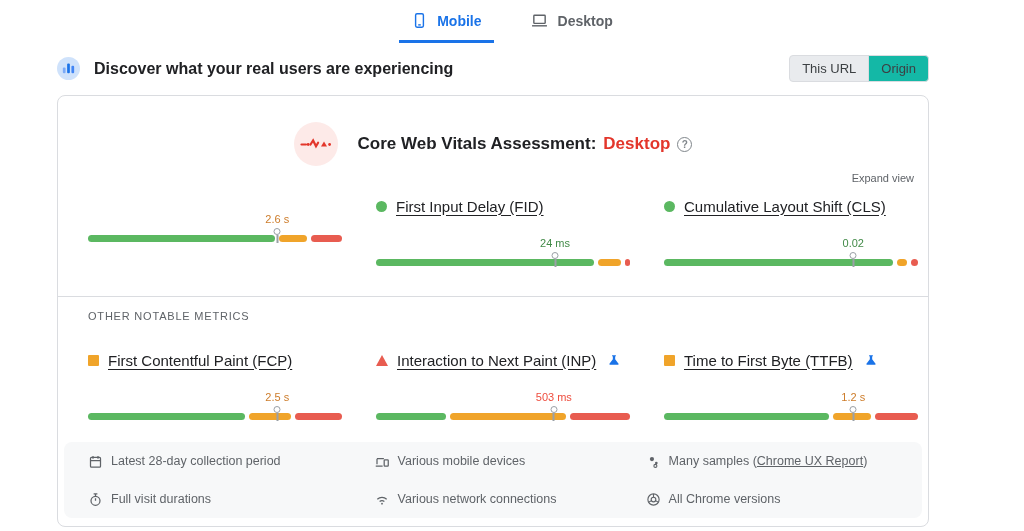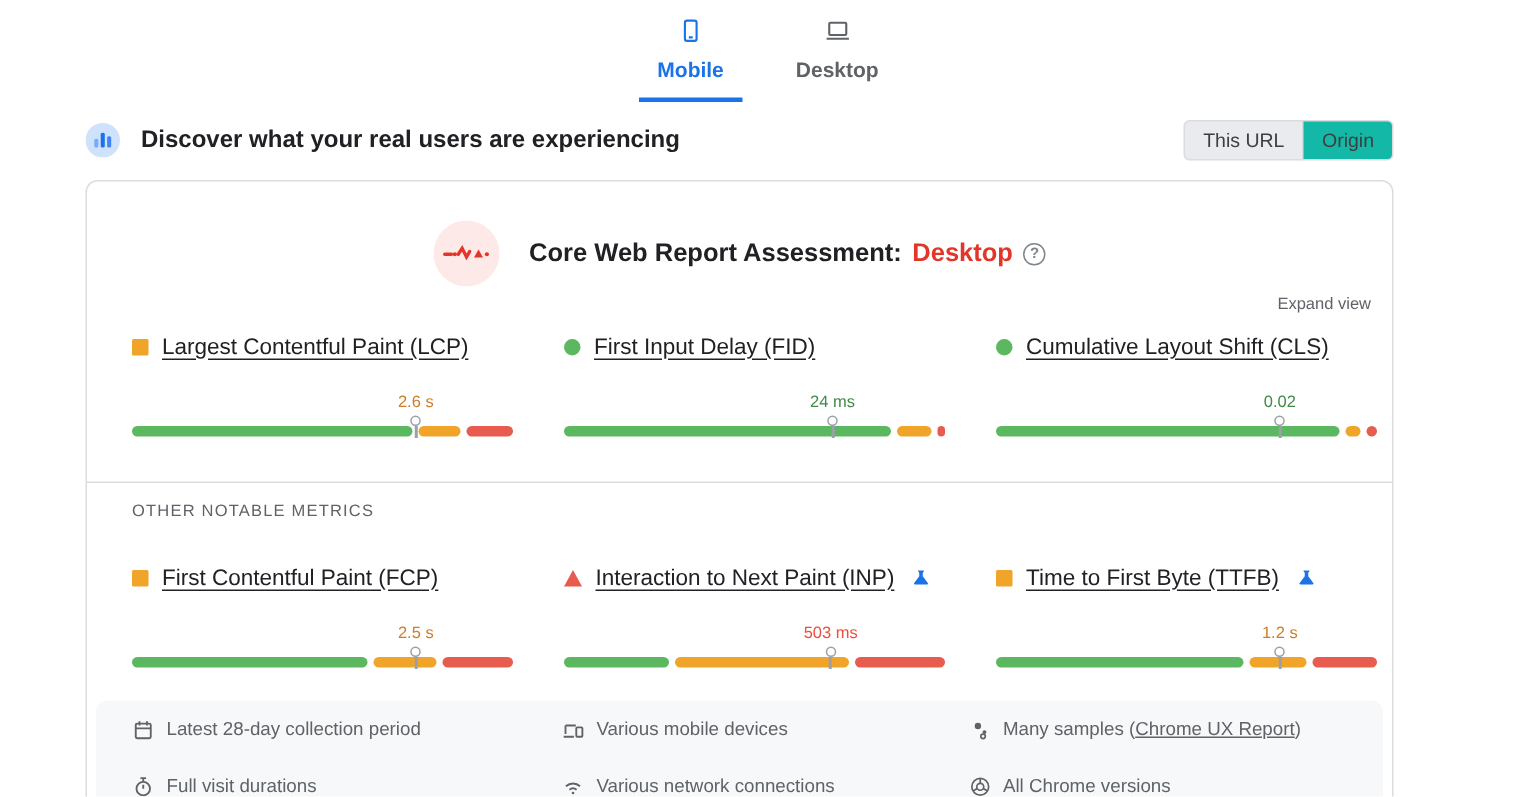--- a/index.html
+++ b/index.html
@@ -3,21 +3,21 @@
 <meta charset="utf-8">
 <style>
   * { margin:0; padding:0; box-sizing:border-box; }
   html,body { width:1024px; height:531px; background:#fff; overflow:hidden;
     font-family:"Liberation Sans", sans-serif; color:var(--text,#202124); }
 
   
   .tabs-row { display:flex; justify-content:center; gap:24px; padding-top:4px; }
   .tab { display:flex; align-items:center; gap:9px; padding:8px 12px 11px;
          font-size:14px; font-weight:bold; color:#5f6368; cursor:pointer;
-         border-bottom:3px solid transparent;flex-direction:column; }
+         border-bottom:3px solid transparent; }
   .tab.active { color:var(--accent,#1a73e8); border-bottom-color:var(--accent,#1a73e8); }
 
   
   .page { width:872px; margin:12px 0 0 57px; }
   .header-row { display:flex; align-items:center; margin:4px 0 13px;justify-content:space-between; }
   .header-row .field-icon { flex:0 0 auto; }
   .page-title { font-size:16px; font-weight:bold; margin-left:14px; flex:1; }
   .toggle { display:flex; }
   .toggle-btn { font-size:13px; line-height:1; padding:6px 12px; border:1px solid #dadce0;
                 background:#14b8a6; color:#3c4043; cursor:pointer; }
@@ -122,37 +122,32 @@
           <circle cx="22" cy="22" r="22" fill="#fdeae8"></circle>
           <g stroke="#e3362b" stroke-width="2.2" fill="none" stroke-linecap="round">
             <path d="M7.5 22.5h4.5"></path>
             <path d="M16.5 22.5l2.6-4 2.9 5.8 2.1-3.6"></path>
           </g>
           <circle cx="14.2" cy="22.5" r="1.4" fill="#e3362b"></circle>
           <path d="M27 24.6l3-5.2 3 5.2z" fill="#e3362b"></path>
           <circle cx="35.6" cy="22.5" r="1.4" fill="#e3362b"></circle>
         </svg>
       <div class="assessment-text">
-        <span>Core Web Report Assessment:</span>
+        <span>Core Web Vitals Assessment:</span>
         <span class="status">Desktop</span>
         <span class="help">?</span>
       </div>
     </div>
 
     <div class="expand-row">
       <span class="expand">Expand view</span>
     </div>
 
     <div class="metrics-grid core" id="core-grid">
   <div class="metric">
-    <div class="metric-head">
-      <span class="bullet ni"></span>
-      <span class="metric-title">Largest Contentful Paint (LCP)</span>
-
-    </div>
     <div class="bar-area">
       <div class="metric-value ni" style="left: 74.5%;">2.6 s</div>
       <div class="bar">
         <div class="seg g" style="flex-grow: 73;"></div>
         <div class="seg n" style="flex-grow: 11;"></div>
         <div class="seg p" style="flex-grow: 12;"></div>
       </div>
       <div class="marker" style="left: 74.5%;">
         <div class="marker-head"></div>
               <div class="marker-stem"></div>

